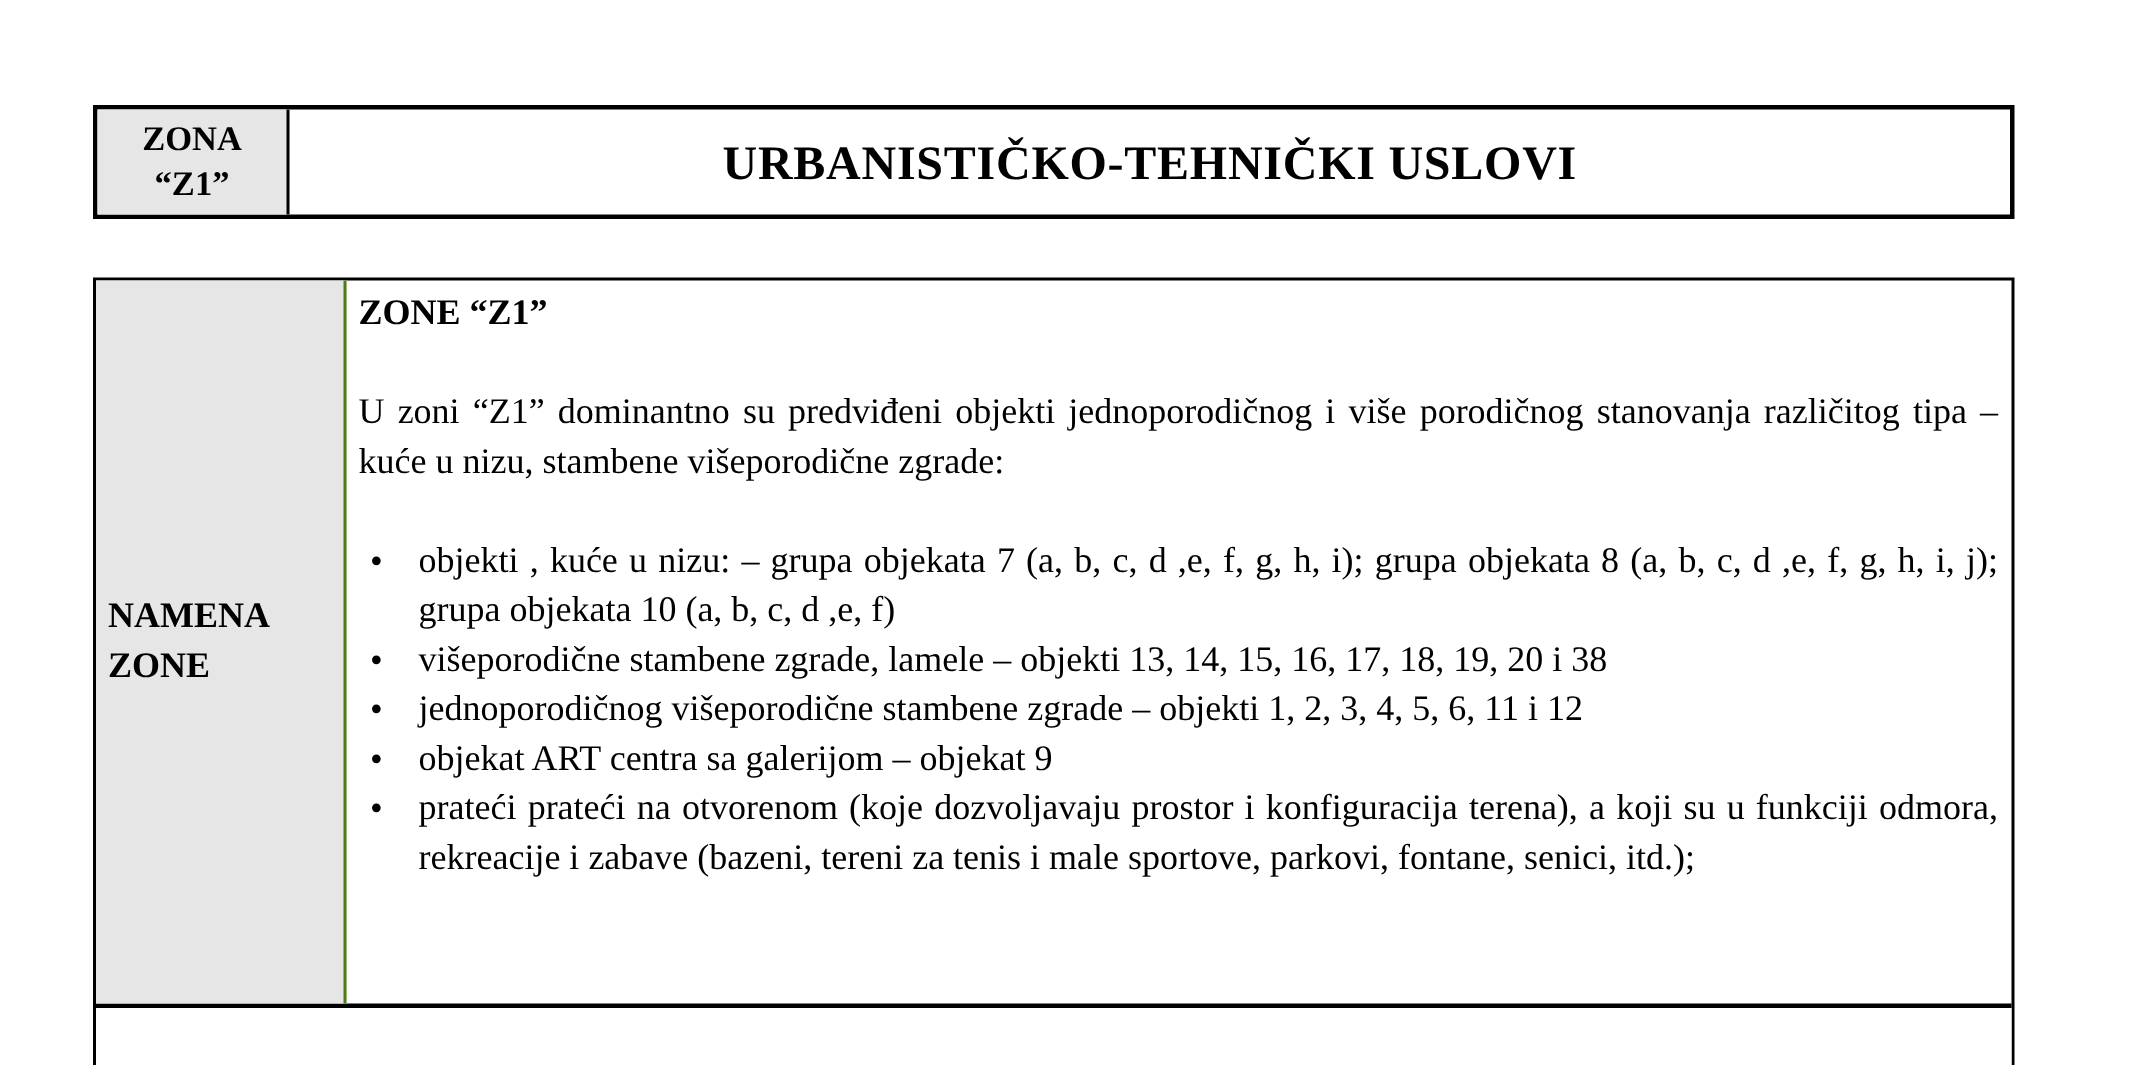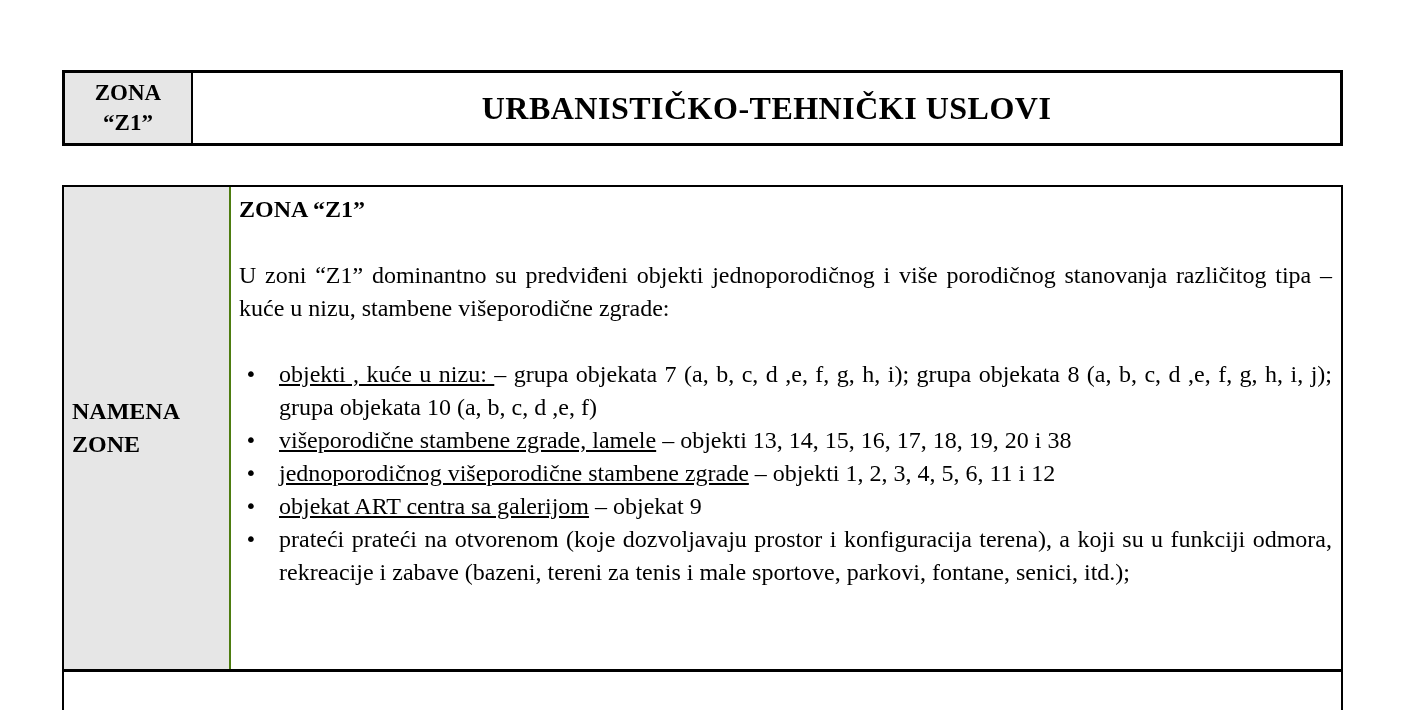--- a/index.html
+++ b/index.html
@@ -68,21 +68,21 @@
   .bullet-item {
     position: relative;
     padding-left: 40px;
     text-align: justify;
   }
   .bullet-marker {
     position: absolute; left: 6px; top: 0;
     font-family: "DejaVu Sans", sans-serif;
     font-size: 20px;
   }
-  .bullet-underline { text-decoration: underline; }
+  .bullet-underline { }
   .main-row-2 { height: 100px; background: #ffffff; }
 </style>
 </head>
 <body>
 
 <div class="page">
 
   <div class="header-table">
     <div class="header-zone-cell cell-gray" style="background-color: rgb(230, 230, 230);">
       <span>ZONA</span>
@@ -93,21 +93,21 @@
     </div>
   </div>
 
   <div class="main-table">
     <div class="main-row-1">
       <div class="label-cell cell-gray" style="background-color: rgb(230, 230, 230);">
         <span>NAMENA</span>
         <span>ZONE</span>
       </div>
       <div class="content-cell">
-        <div class="content-heading">ZONA “Z1”</div>
+        <div class="content-heading">ZONE “Z1”</div>
         <div class="spacer-line"></div>
         <div class="content-intro">U zoni “Z1” dominantno su predviđeni objekti jednoporodičnog i više porodičnog stanovanja različitog tipa – kuće u nizu, stambene višeporodične zgrade:</div>
         <div class="spacer-line"></div>
         <ul class="bullet-list">
             <li class="bullet-item"><span class="bullet-marker">•</span><span class="bullet-underline">objekti , kuće u nizu: </span><span>– grupa objekata 7 (a, b, c, d ,e, f, g, h, i); grupa objekata 8 (a, b, c, d ,e, f, g, h, i, j); grupa objekata 10 (a, b, c, d ,e, f)</span></li>
             <li class="bullet-item"><span class="bullet-marker">•</span><span class="bullet-underline">višeporodične stambene zgrade, lamele</span><span> – objekti 13, 14, 15, 16, 17, 18, 19, 20 i 38</span></li>
             <li class="bullet-item"><span class="bullet-marker">•</span><span class="bullet-underline">jednoporodičnog višeporodične stambene zgrade</span><span> – objekti 1, 2, 3, 4, 5, 6, 11 i 12</span></li>
             <li class="bullet-item"><span class="bullet-marker">•</span><span class="bullet-underline">objekat ART centra sa galerijom</span><span> – objekat 9</span></li>
             <li class="bullet-item"><span class="bullet-marker">•</span><span>prateći prateći na otvorenom (koje dozvoljavaju prostor i konfiguracija terena), a koji su u funkciji odmora, rekreacije i zabave (bazeni, tereni za tenis i male sportove, parkovi, fontane, senici, itd.);</span></li>
           </ul>

